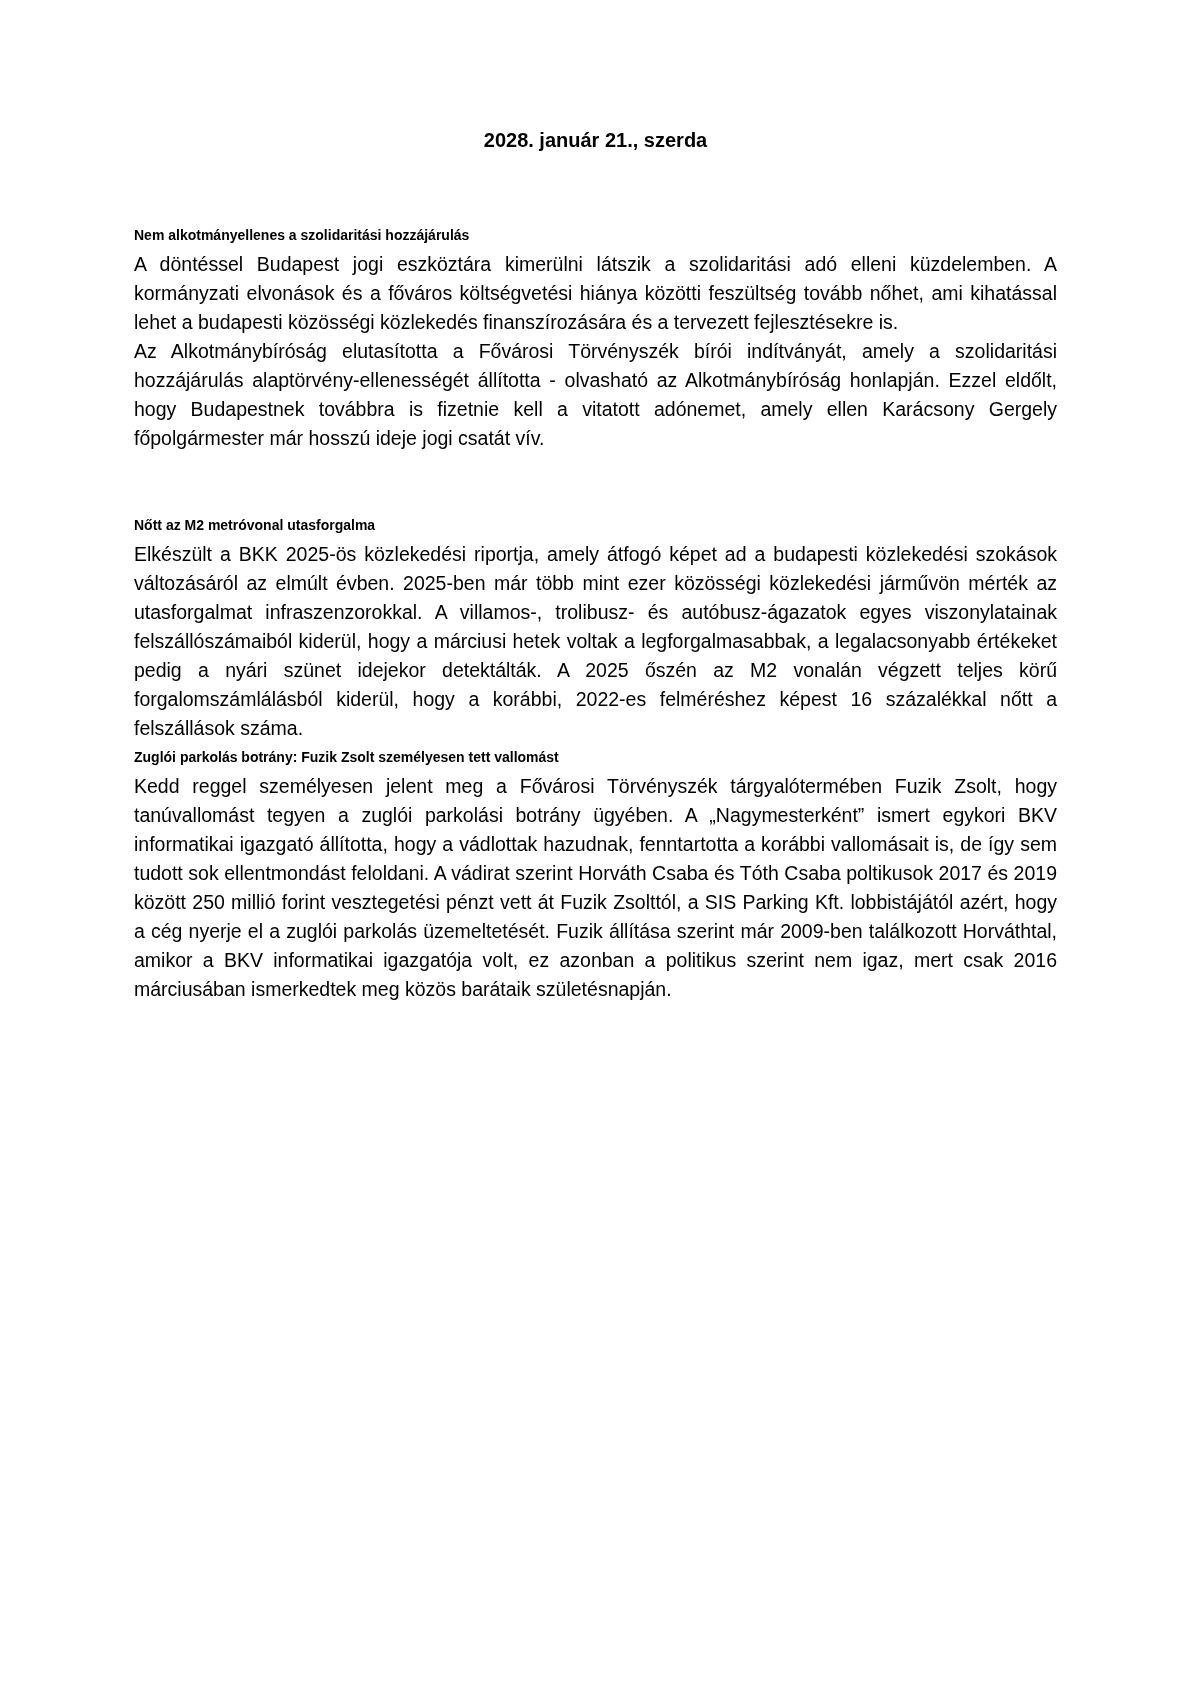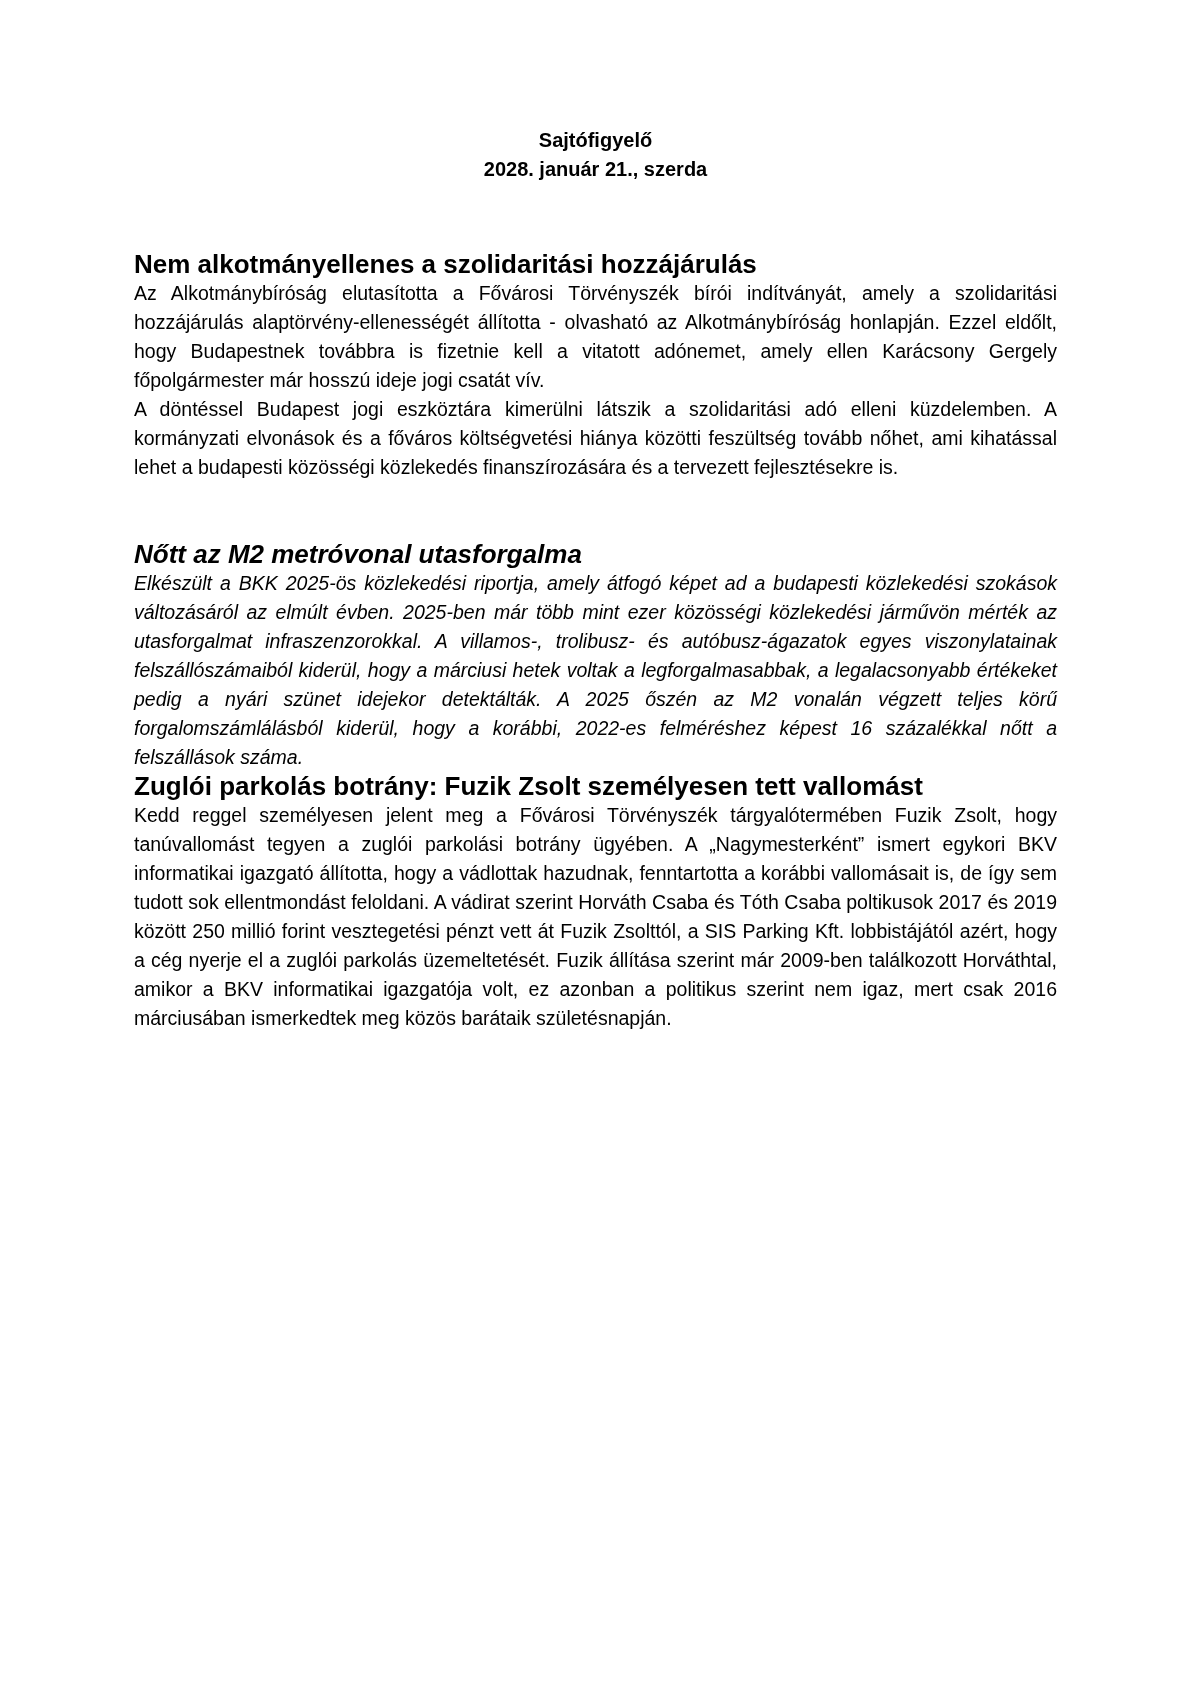--- a/index.html
+++ b/index.html
@@ -24,47 +24,46 @@
     text-align: center;
     font-weight: bold;
     font-size: 20px;
     line-height: 29px;
   }
   .section {
     font-size: 19.5px;
     line-height: 29px;
   }
   .section-first { margin-top: 66px; }   
-  .section-gap-large { margin-top: 58px; font-style: italic; } 
+  .section-gap-large { margin-top: 58px; } 
   .section-gap-small { } 
   .section-heading {
     font-weight: bold;
-    font-size: 26px;
+    font-size: 14px;
     line-height: 29px;
   }
   .section-paragraph {
     text-align: justify;
     text-justify: inter-word;
   }
 </style>
 </head>
 <body>
 
 <div class="page">
   <div class="content">
 
     <div class="title-block">
-      <div>Sajtófigyelő</div>
       <div>2028. január 21., szerda</div>
     </div>
 
     <div class="section section-first">
       <div class="section-heading">Nem alkotmányellenes a szolidaritási hozzájárulás</div>
+      <div class="section-paragraph">A döntéssel Budapest jogi eszköztára kimerülni látszik a szolidaritási adó elleni küzdelemben. A kormányzati elvonások és a főváros költségvetési hiánya közötti feszültség tovább nőhet, ami kihatással lehet a budapesti közösségi közlekedés finanszírozására és a tervezett fejlesztésekre is.</div>
       <div class="section-paragraph">Az Alkotmánybíróság elutasította a Fővárosi Törvényszék bírói indítványát, amely a szolidaritási hozzájárulás alaptörvény-ellenességét állította - olvasható az Alkotmánybíróság honlapján. Ezzel eldőlt, hogy Budapestnek továbbra is fizetnie kell a vitatott adónemet, amely ellen Karácsony Gergely főpolgármester már hosszú ideje jogi csatát vív.</div>
-      <div class="section-paragraph">A döntéssel Budapest jogi eszköztára kimerülni látszik a szolidaritási adó elleni küzdelemben. A kormányzati elvonások és a főváros költségvetési hiánya közötti feszültség tovább nőhet, ami kihatással lehet a budapesti közösségi közlekedés finanszírozására és a tervezett fejlesztésekre is.</div>
     </div>
 
     <div class="section section-gap-large">
       <div class="section-heading">Nőtt az M2 metróvonal utasforgalma</div>
       <div class="section-paragraph">Elkészült a BKK 2025-ös közlekedési riportja, amely átfogó képet ad a budapesti közlekedési szokások változásáról az elmúlt évben. 2025-ben már több mint ezer közösségi közlekedési járművön mérték az utasforgalmat infraszenzorokkal. A villamos-, trolibusz- és autóbusz-ágazatok egyes viszonylatainak felszállószámaiból kiderül, hogy a márciusi hetek voltak a legforgalmasabbak, a legalacsonyabb értékeket pedig a nyári szünet idejekor detektálták. A 2025 őszén az M2 vonalán végzett teljes körű forgalomszámlálásból kiderül, hogy a korábbi, 2022-es felméréshez képest 16 százalékkal nőtt a felszállások száma.</div>
     </div>
 
     <div class="section section-gap-small">
       <div class="section-heading">Zuglói parkolás botrány: Fuzik Zsolt személyesen tett vallomást</div>
       <div class="section-paragraph">Kedd reggel személyesen jelent meg a Fővárosi Törvényszék tárgyalótermében Fuzik Zsolt, hogy tanúvallomást tegyen a zuglói parkolási botrány ügyében. A „Nagymesterként” ismert egykori BKV informatikai igazgató állította, hogy a vádlottak hazudnak, fenntartotta a korábbi vallomásait is, de így sem tudott sok ellentmondást feloldani. A vádirat szerint Horváth Csaba és Tóth Csaba poltikusok 2017 és 2019 között 250 millió forint vesztegetési pénzt vett át Fuzik Zsolttól, a SIS Parking Kft. lobbistájától azért, hogy a cég nyerje el a zuglói parkolás üzemeltetését. Fuzik állítása szerint már 2009-ben találkozott Horváthtal, amikor a BKV informatikai igazgatója volt, ez azonban a politikus szerint nem igaz, mert csak 2016 márciusában ismerkedtek meg közös barátaik születésnapján.</div>

